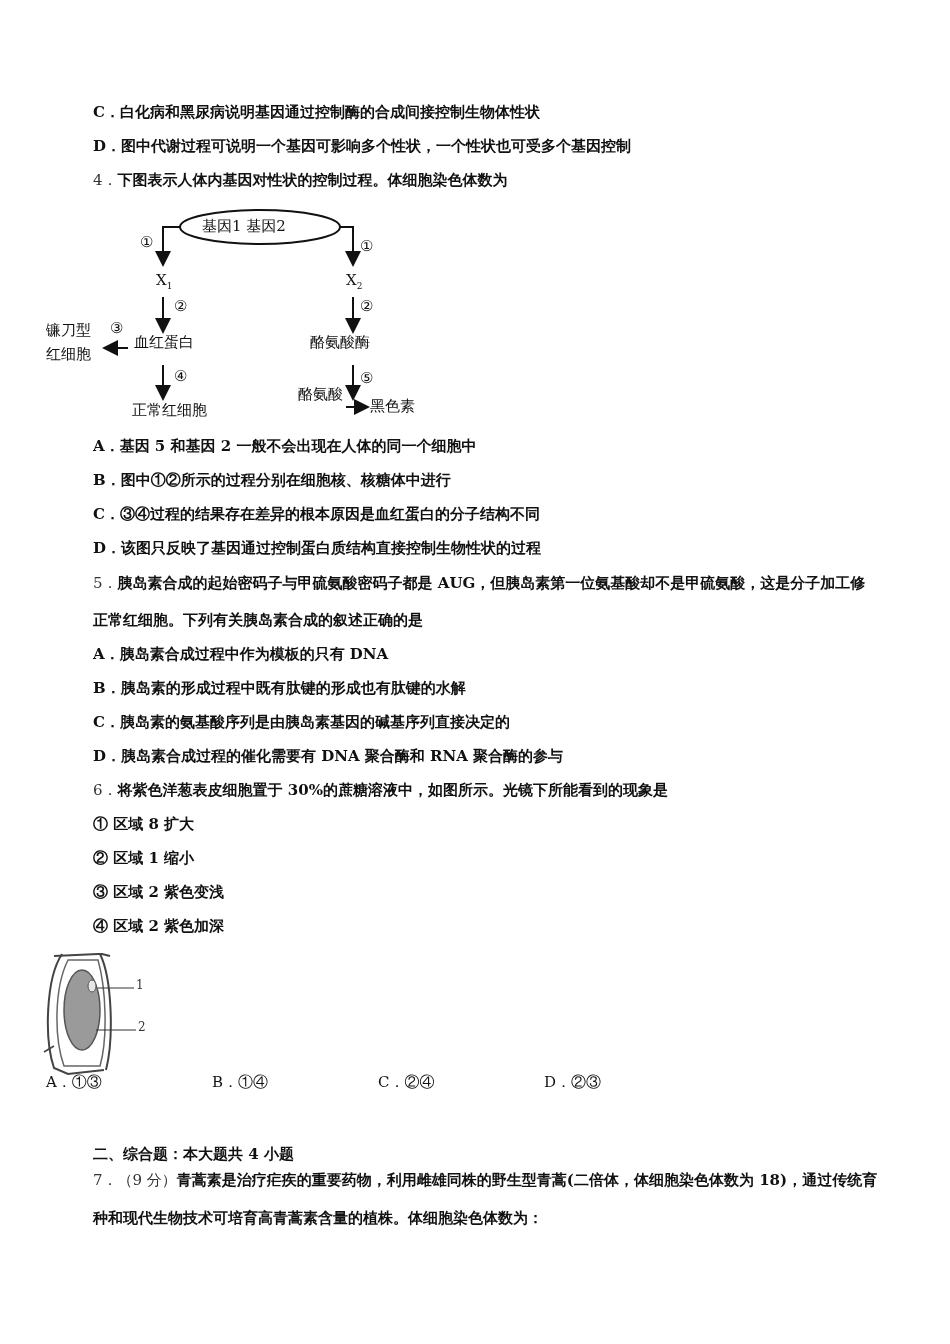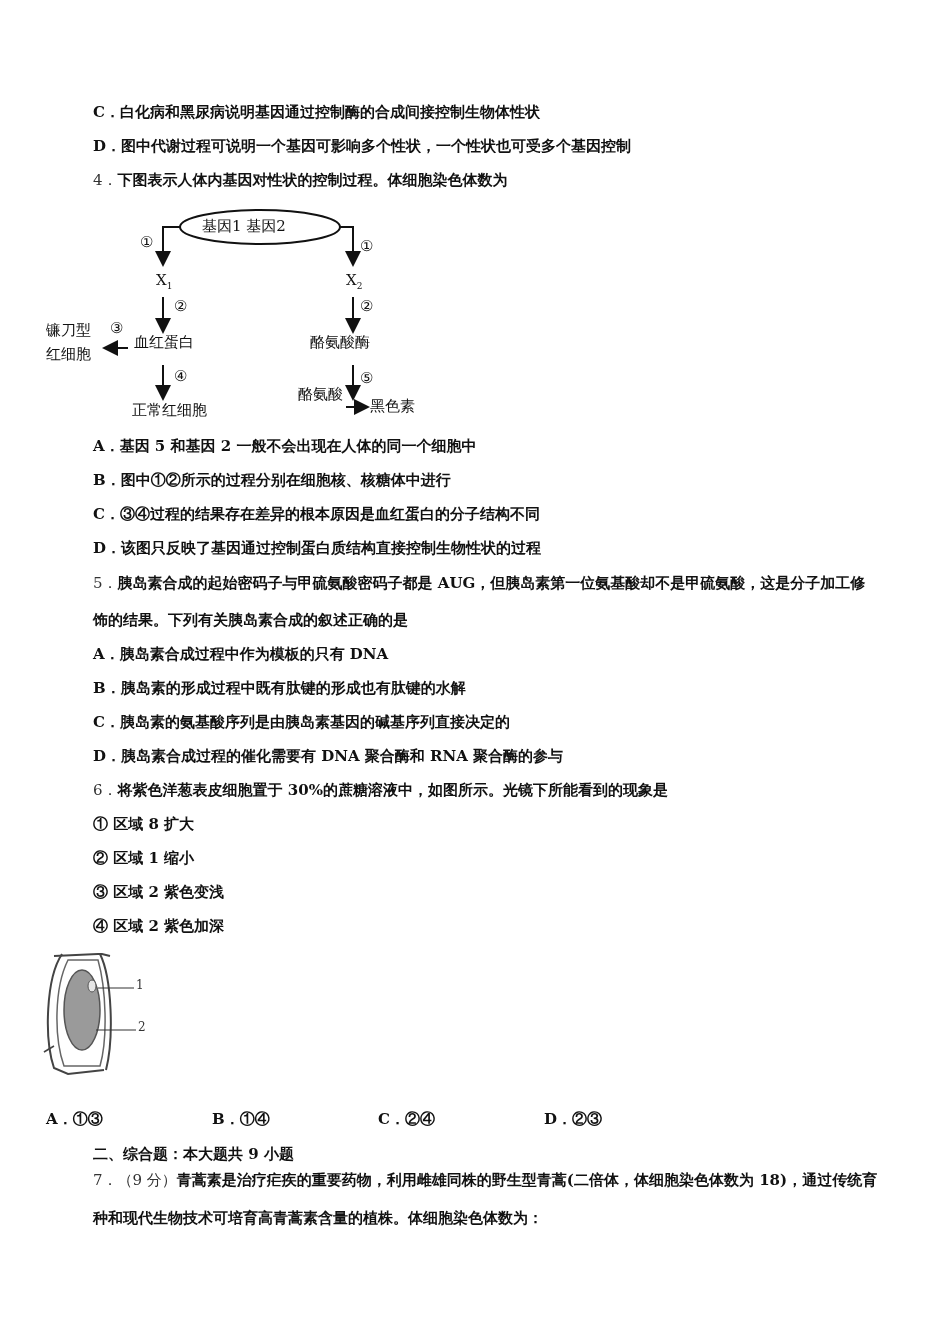--- a/index.html
+++ b/index.html
@@ -3,21 +3,21 @@
 <meta charset="utf-8">
 <style>
   html, body { margin: 0; padding: 0; background: #ffffff; }
   body { width: 950px; height: 1344px; position: relative; overflow: hidden;
          font-family: "DejaVu Serif", "Liberation Serif", serif; color: #111; }
   .line { position: absolute; left: 46px; font-size: 15px; line-height: 20px; white-space: nowrap; font-weight: bold; margin-left: 47px; }
   .qnum { font-weight: normal; color: #333; }
   .diagram { position: absolute; left: 40px; top: 205px; width: 400px; height: 220px; }
   .diagram .t { position: absolute; font-size: 15px; font-weight: normal; white-space: nowrap; font-family: "DejaVu Serif", serif; }
   .cellfig { position: absolute; left: 40px; top: 948px; width: 130px; height: 132px; }
-  .answer { position: absolute; top: 1110px; font-size: 15px; font-weight: bold; white-space: nowrap; }
+  .answer { position: absolute; top: 1073px; font-size: 15px; font-weight: normal; white-space: nowrap; }
 </style>
 </head>
 <body>
 
 <div class="line" style="top:102px">
   <span>C．</span><span>白化病和黑尿病说明基因通过控制酶的合成间接控制生物体性状</span>
 </div>
 <div class="line" style="top:136px">
   <span>D．</span><span>图中代谢过程可说明一个基因可影响多个性状，一个性状也可受多个基因控制</span>
 </div>
@@ -80,21 +80,21 @@
   <span>C．</span><span>③④过程的结果存在差异的根本原因是血红蛋白的分子结构不同</span>
 </div>
 <div class="line" style="top:538px">
   <span>D．</span><span>该图只反映了基因通过控制蛋白质结构直接控制生物性状的过程</span>
 </div>
 
 <div class="line" style="top:573px">
   <span class="qnum">5．</span><span>胰岛素合成的起始密码子与甲硫氨酸密码子都是 AUG，但胰岛素第一位氨基酸却不是甲硫氨酸，这是分子加工修</span>
 </div>
 <div class="line" style="top:610px">
-  <span>饰的结果。下列有关胰岛素合成的叙述正确的是</span>
+  <span>正常红细胞。下列有关胰岛素合成的叙述正确的是</span>
 </div>
 <div class="line" style="top:644px">
   <span>A．</span><span>胰岛素合成过程中作为模板的只有 DNA</span>
 </div>
 <div class="line" style="top:678px">
   <span>B．</span><span>胰岛素的形成过程中既有肽键的形成也有肽键的水解</span>
 </div>
 <div class="line" style="top:712px">
   <span>C．</span><span>胰岛素的氨基酸序列是由胰岛素基因的碱基序列直接决定的</span>
 </div>
@@ -132,20 +132,20 @@
 <div class="answer" style="left:212px">
   <span>B．</span><span>①④</span>
 </div>
 <div class="answer" style="left:378px">
   <span>C．</span><span>②④</span>
 </div>
 <div class="answer" style="left:544px">
   <span>D．</span><span>②③</span>
 </div>
 
-<div class="line" style="top:1144px">二、综合题：本大题共 9 小题</div>
+<div class="line" style="top:1144px">二、综合题：本大题共 4 小题</div>
 
 <div class="line" style="top:1170px">
   <span class="qnum">7．</span><span class="qnum">（9 分）</span><span>青蒿素是治疗疟疾的重要药物，利用雌雄同株的野生型青蒿(二倍体，体细胞染色体数为 18)，通过传统育</span>
 </div>
 <div class="line" style="top:1208px">
   <span>种和现代生物技术可培育高青蒿素含量的植株。体细胞染色体数为：</span>
 </div>
 
 </body></html>

